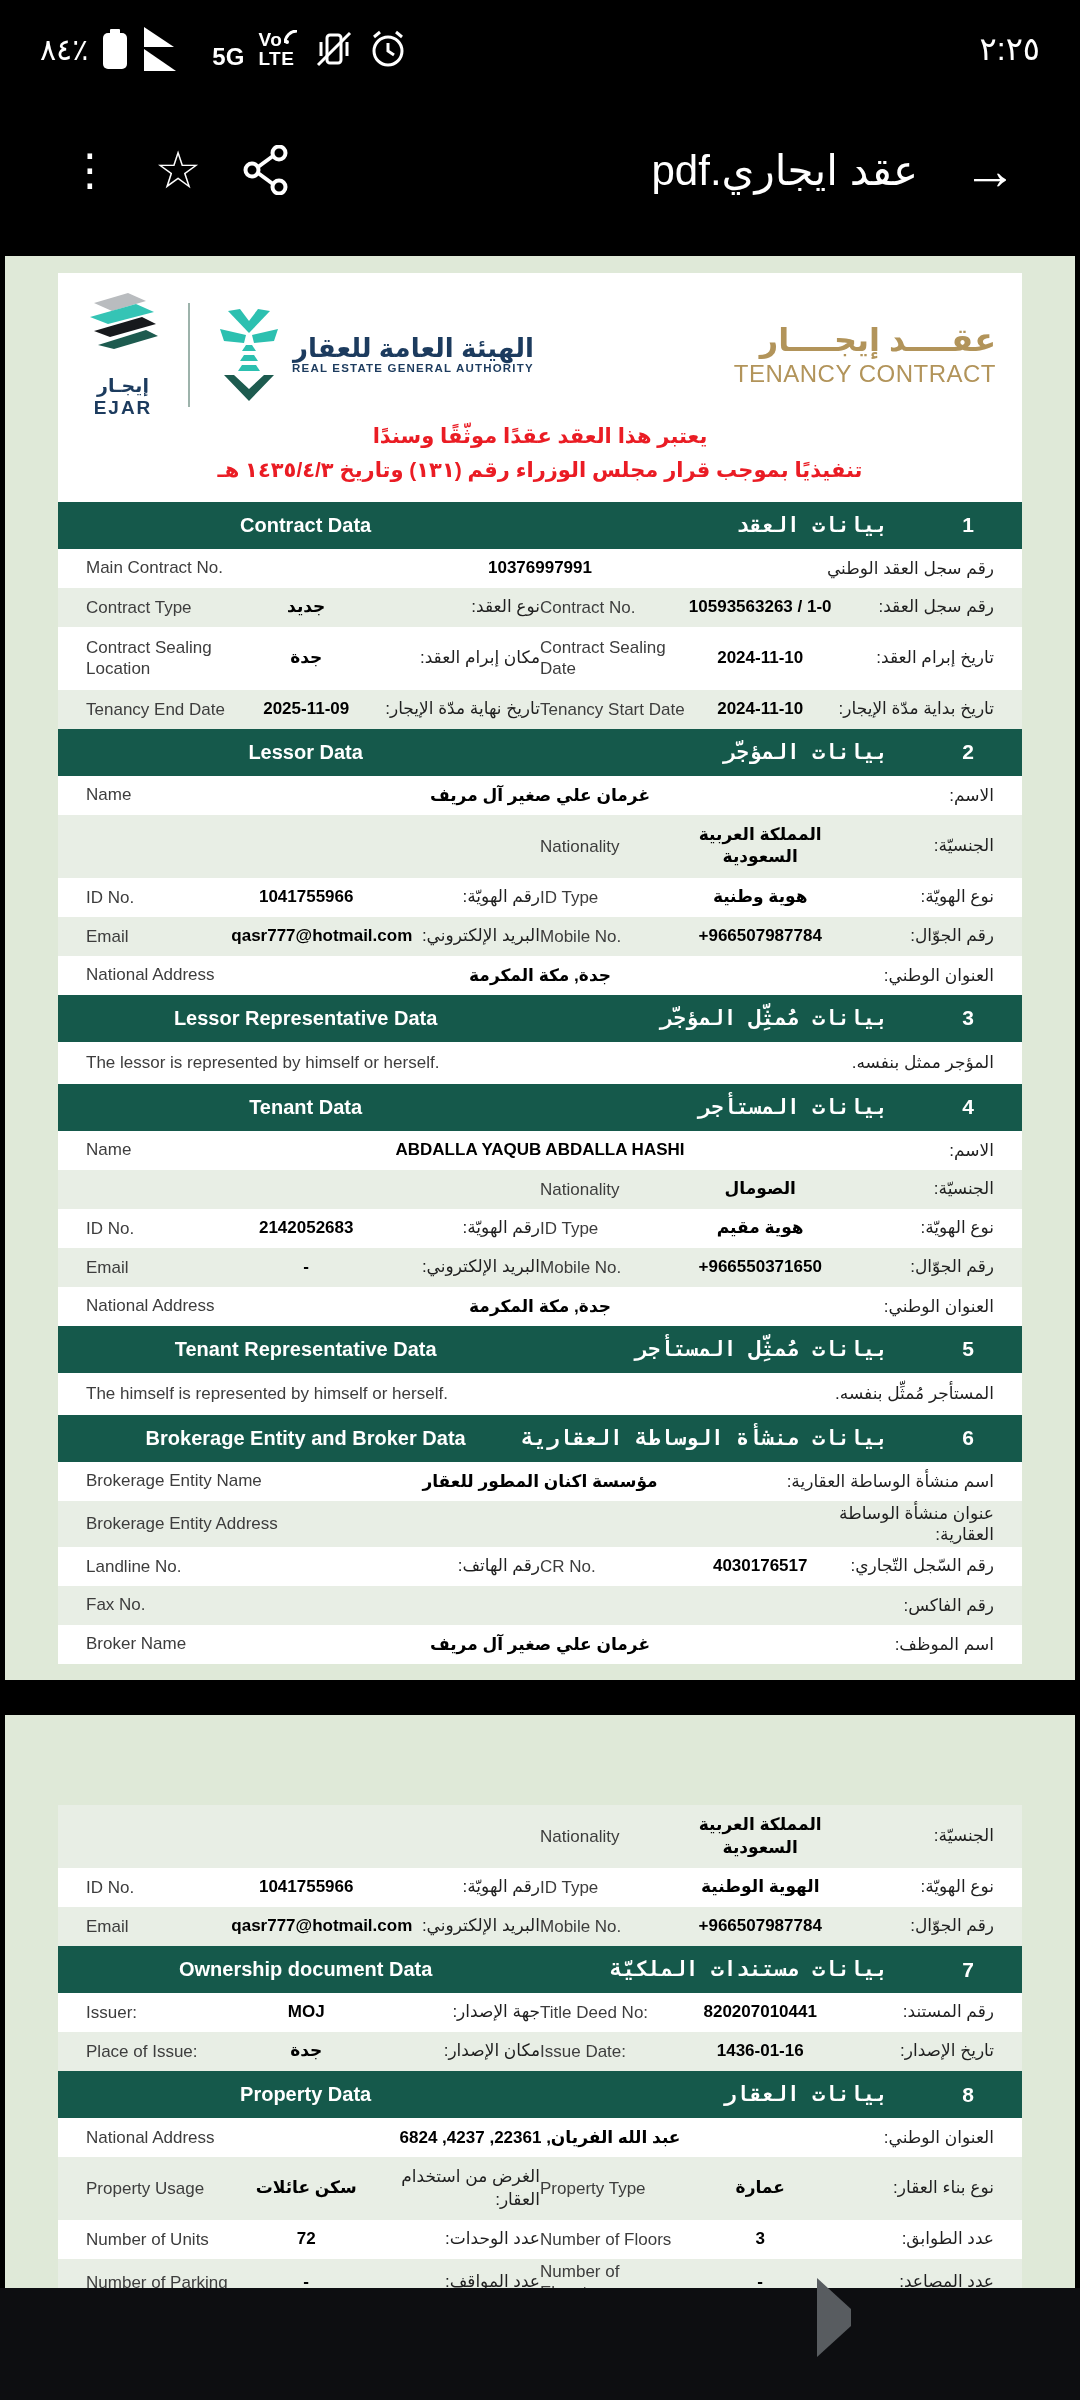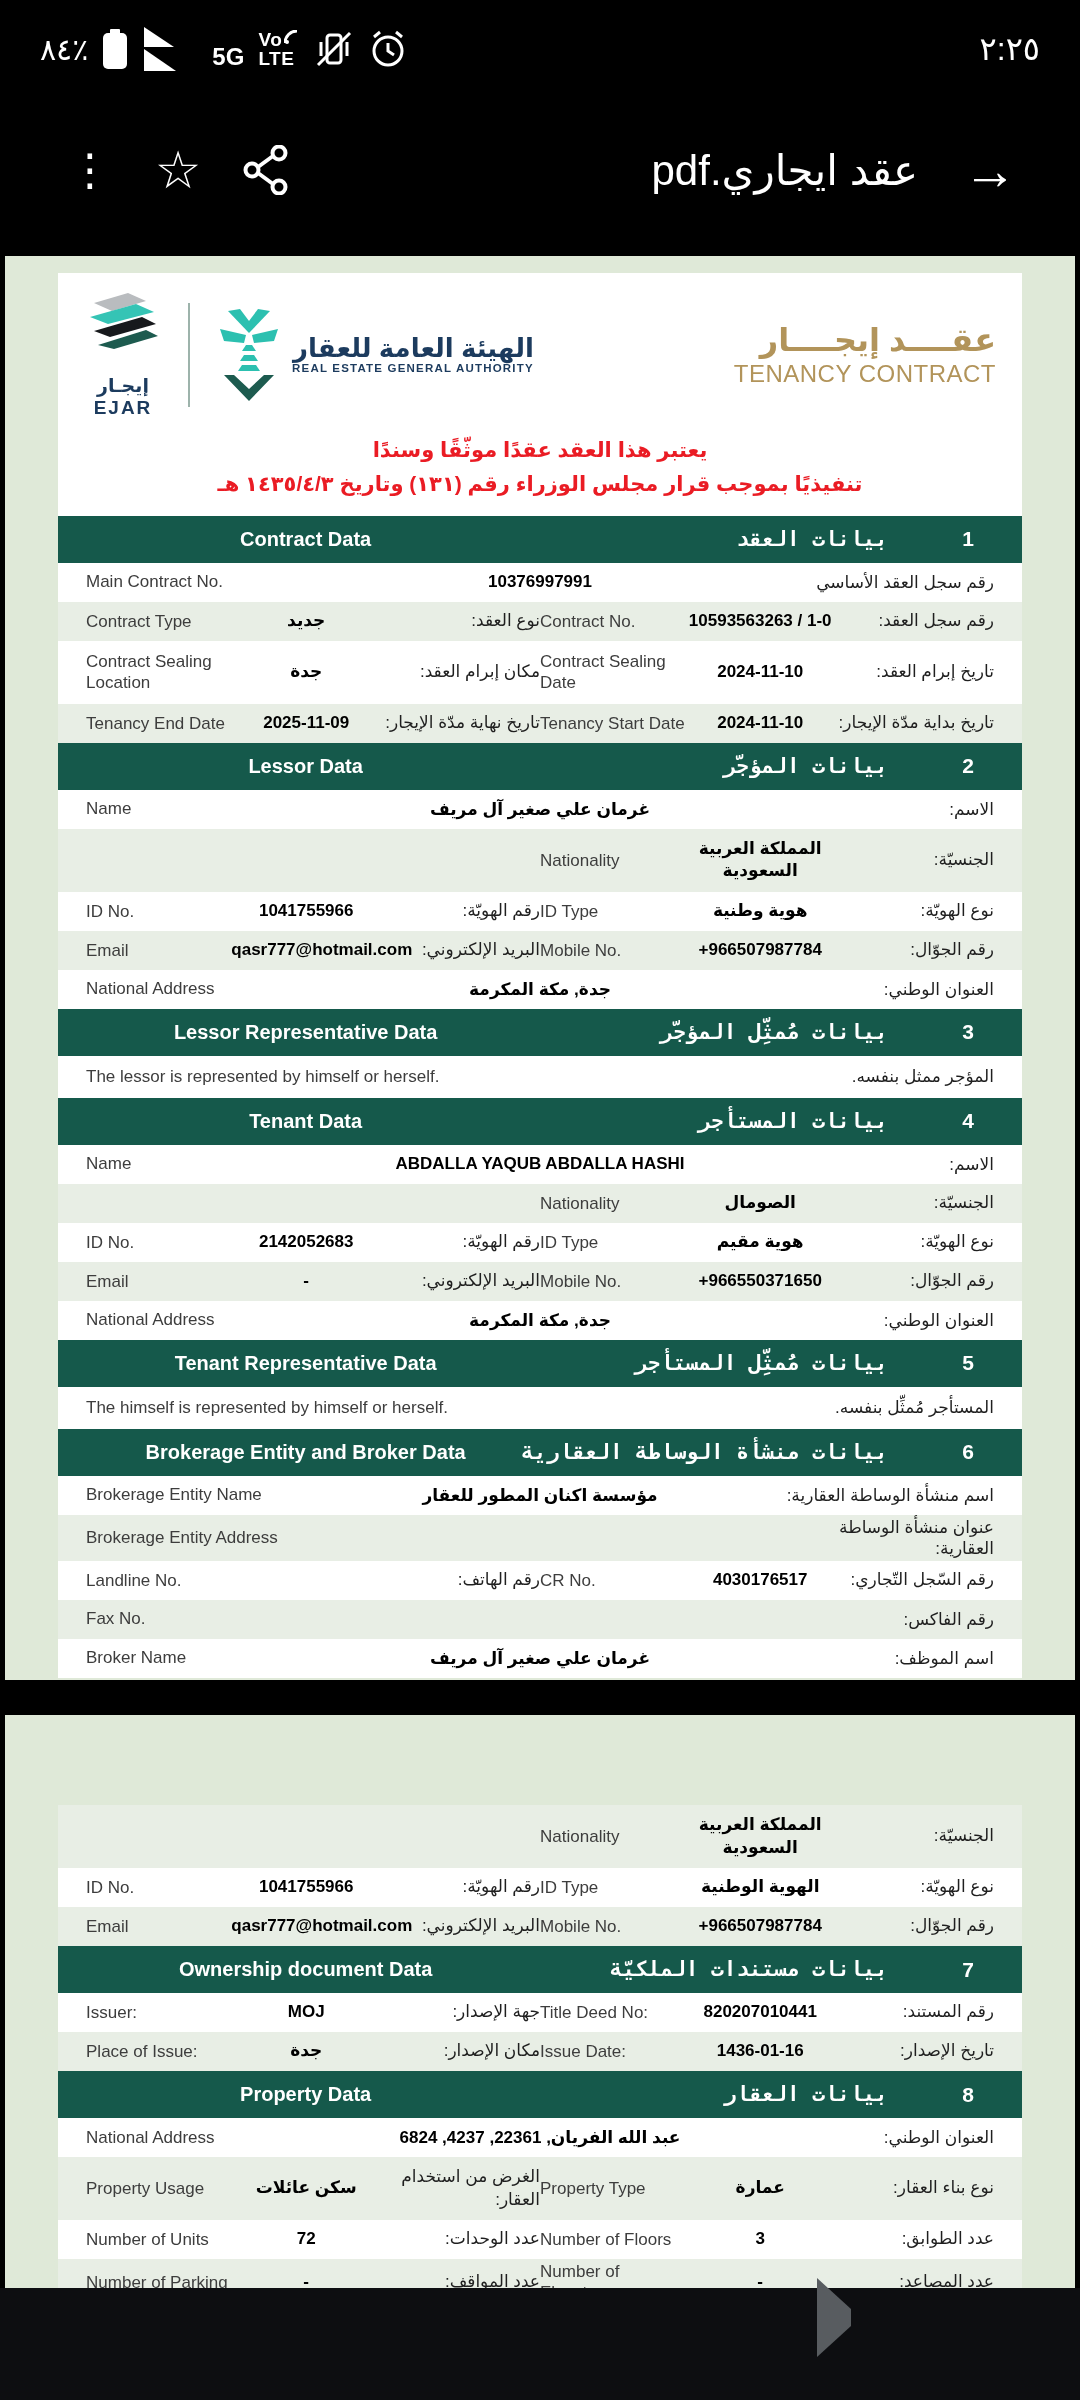--- a/index.html
+++ b/index.html
@@ -38,21 +38,21 @@
   .ejar-txt { color:#1c3b5e; font-weight:bold; font-size:19px; line-height:1.15; text-align:center; letter-spacing:2px; }
   .hdr-divider { width:2px; height:104px; background:#9db3ab; margin:0 26px; }
   .logo-rega { display:flex; align-items:center; gap:10px; }
   .rega-col { display:flex; flex-direction:column; line-height:1.05; }
   .rega-word { color:#1c3b5e; font-weight:bold; font-size:44px; letter-spacing:1px; }
   .rega-ar { color:#1c3b5e; font-weight:bold; font-size:26px; direction:rtl; }
   .rega-en { color:#1c3b5e; font-weight:bold; font-size:11.5px; letter-spacing:1.2px; }
   .contract-title { margin-left:auto; text-align:right; direction:rtl; }
   .ct-ar { color:#b2945a; font-weight:bold; font-size:32px; }
   .ct-en { color:#b2945a; font-size:24px; margin-top:1px; letter-spacing:0.5px; direction:ltr; }
-  .disclaimer { text-align:center; color:#ea1c24; font-weight:bold; font-size:21px; line-height:1.65; margin-top:14px; direction:rtl; }
+  .disclaimer { text-align:center; color:#ea1c24; font-weight:bold; font-size:21px; line-height:1.65; direction:rtl; }
 
   
   .tbl { margin:0 53px; }
   .sec-bar { height:47px; background:#15594b; color:#fff; display:flex; align-items:center;
     direction:rtl; padding:0 48px; font-weight:bold; }
   .sec-num { font-size:21px; width:46px; }
   .sec-ar { font-size:21px; margin-right:40px; white-space:nowrap;font-family:Liberation Mono, monospace; }
   .sec-en { flex:1; text-align:center; font-size:20px; direction:ltr; max-width:46%; margin-right:auto; white-space:nowrap; }
   .row { display:flex; align-items:center; direction:rtl; background:#fff; min-height:39px; padding:2px 28px; font-size:17px; }
   .row.alt { background:#e8eee5; }
@@ -189,21 +189,21 @@
           <div>تنفيذيًا بموجب قرار مجلس الوزراء رقم (١٣١) وتاريخ ١٤٣٥/٤/٣ هـ</div>
         </div>
       </div>
       <div class="tbl" id="p1-table">
           <div class="sec-bar">
             <span class="sec-num">1</span>
             <span class="sec-ar">بيانات العقد</span>
             <span class="sec-en" dir="ltr">Contract Data</span>
           </div>
           <div class="row single">
-            <span class="c-ar">رقم سجل العقد الأساسي</span>
+            <span class="c-ar">رقم سجل العقد الوطني</span>
             <span class="c-val" dir="auto">10376997991</span>
             <span class="c-en" dir="ltr">Main Contract No.</span>
           </div>
           <div class="row alt">
             <span class="half">
               <span class="c-ar">رقم سجل العقد:</span>
               <span class="c-val" dir="auto">10593563263 / 1-0</span>
               <span class="c-en" dir="ltr">Contract No.</span>
             </span>
             <span class="half">

